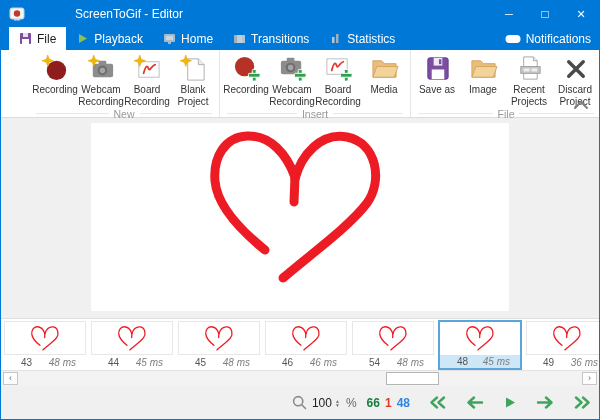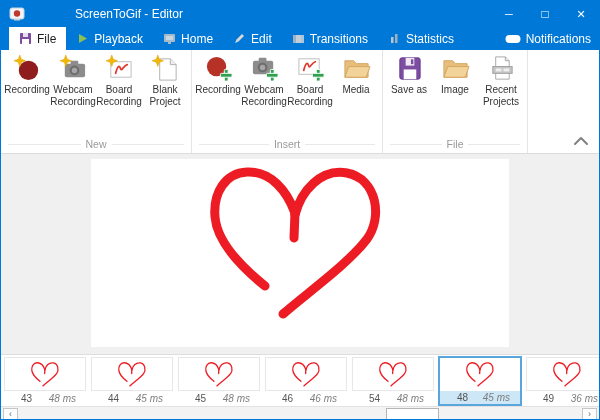--- a/index.html
+++ b/index.html
@@ -17,21 +17,21 @@
 
   
   .tabbar { height:23px; background:#0078D7; display:flex; align-items:stretch; padding-left:8px; color:#fff; flex:0 0 auto; }
   .tab { display:flex; align-items:center; gap:5px; padding:0 10px; font-size:12px; cursor:default; }
   .tab.active { background:#fff; color:#1e1e1e; }
   .tab svg { flex:0 0 auto; }
   .tray { margin-left:auto; display:flex; }
   .tray .tab { padding:0 8px; }
 
   
-  .ribbon { height:104px; background:#fff; border-bottom:1px solid #dcdcdc; display:flex; flex:0 0 auto; position:relative; }
+  .ribbon { height:68px; background:#fff; border-bottom:1px solid #dcdcdc; display:flex; flex:0 0 auto; position:relative;padding-left:28px; }
   .rgroup { display:flex; flex-direction:column; border-right:1px solid #e5e5e5; padding:3px 3px 0; }
   .rbuttons { display:flex; align-items:flex-start; flex:1; }
   .rbtn { width:46px; display:flex; flex-direction:column; align-items:center; text-align:center; font-size:10px; color:#333; line-height:1.18; cursor:default; }
   .rbtn svg.ricon { width:29px; height:29px; margin:1px 0 1px; }
   .rgroup-label { display:flex; align-items:center; gap:5px; font-size:10.5px; color:#9a9a9a; padding:0 4px 3px; }
   .rgroup-label::before, .rgroup-label::after { content:""; height:1px; background:#e8e8e8; flex:1; }
   .ribbon-collapse { position:absolute; right:10px; bottom:6px; width:16px; height:12px; }
 
   
   .canvas-area { height:200px; background:#F0F0F0; display:flex; justify-content:center; flex:0 0 auto; }
@@ -118,26 +118,20 @@
     <div class="tab">
       <svg width="13" height="13" viewBox="0 0 13 13">
         <rect x="1" y="2" width="11" height="8" rx="1" fill="#A7BACA"></rect>
         <rect x="3" y="4" width="7" height="4" fill="#C8D6E2"></rect>
         <rect x="5" y="10" width="3" height="2" fill="#A7BACA"></rect>
       </svg>
       <span>Home</span>
     </div>
     <div class="tab">
       <svg width="13" height="13" viewBox="0 0 13 13">
-        <path d="M2,11 L3.5,7.5 L9,2 L11,4 L5.5,9.5 Z" fill="#D8D8D8"></path>
-      </svg>
-      <span>Edit</span>
-    </div>
-    <div class="tab">
-      <svg width="13" height="13" viewBox="0 0 13 13">
         <rect x="1" y="3" width="8" height="8" fill="#9FB0BE"></rect>
         <rect x="4" y="3" width="8" height="8" fill="#C9D4DD" opacity="0.85"></rect>
       </svg>
       <span>Transitions</span>
     </div>
     <div class="tab">
       <svg width="13" height="13" viewBox="0 0 13 13">
         <rect x="3" y="5" width="2.5" height="6" fill="#B9C6D0"></rect>
         <rect x="7" y="2" width="2.5" height="9" fill="#9FB0BE"></rect>
       </svg>
@@ -267,20 +261,26 @@
         <div class="rbtn">
           <svg class="ricon" viewBox="0 0 30 30">
             <path d="M9,3 L19,3 L23,7 L23,26 L9,26 Z" fill="#fff" stroke="#A8A8A8"></path>
             <path d="M19,3 L19,7 L23,7" fill="#EAEAEA" stroke="#A8A8A8"></path>
             <rect x="6" y="13" width="20" height="7" fill="#C6C6C6" stroke="#9E9E9E"></rect>
             <rect x="9" y="15" width="6" height="3" fill="#EFEFEF"></rect>
             <rect x="17" y="15" width="6" height="3" fill="#EFEFEF"></rect>
           </svg>
           <span>Recent Projects</span>
         </div>
+        <div class="rbtn">
+          <svg class="ricon" viewBox="0 0 30 30">
+            <path d="M8,8 L23,23 M23,8 L8,23" stroke="#4A4A4A" stroke-width="3.6" stroke-linecap="round"></path>
+          </svg>
+          <span>Discard Project</span>
+        </div>
       </div>
       <div class="rgroup-label">
           <span>File</span>
         </div>
     </div>
 
     <svg class="ribbon-collapse" viewBox="0 0 16 12">
       <path d="M2,9 L8,3 L14,9" stroke="#808080" stroke-width="2" fill="none" stroke-linecap="round" stroke-linejoin="round"></path>
     </svg>
   </div>

